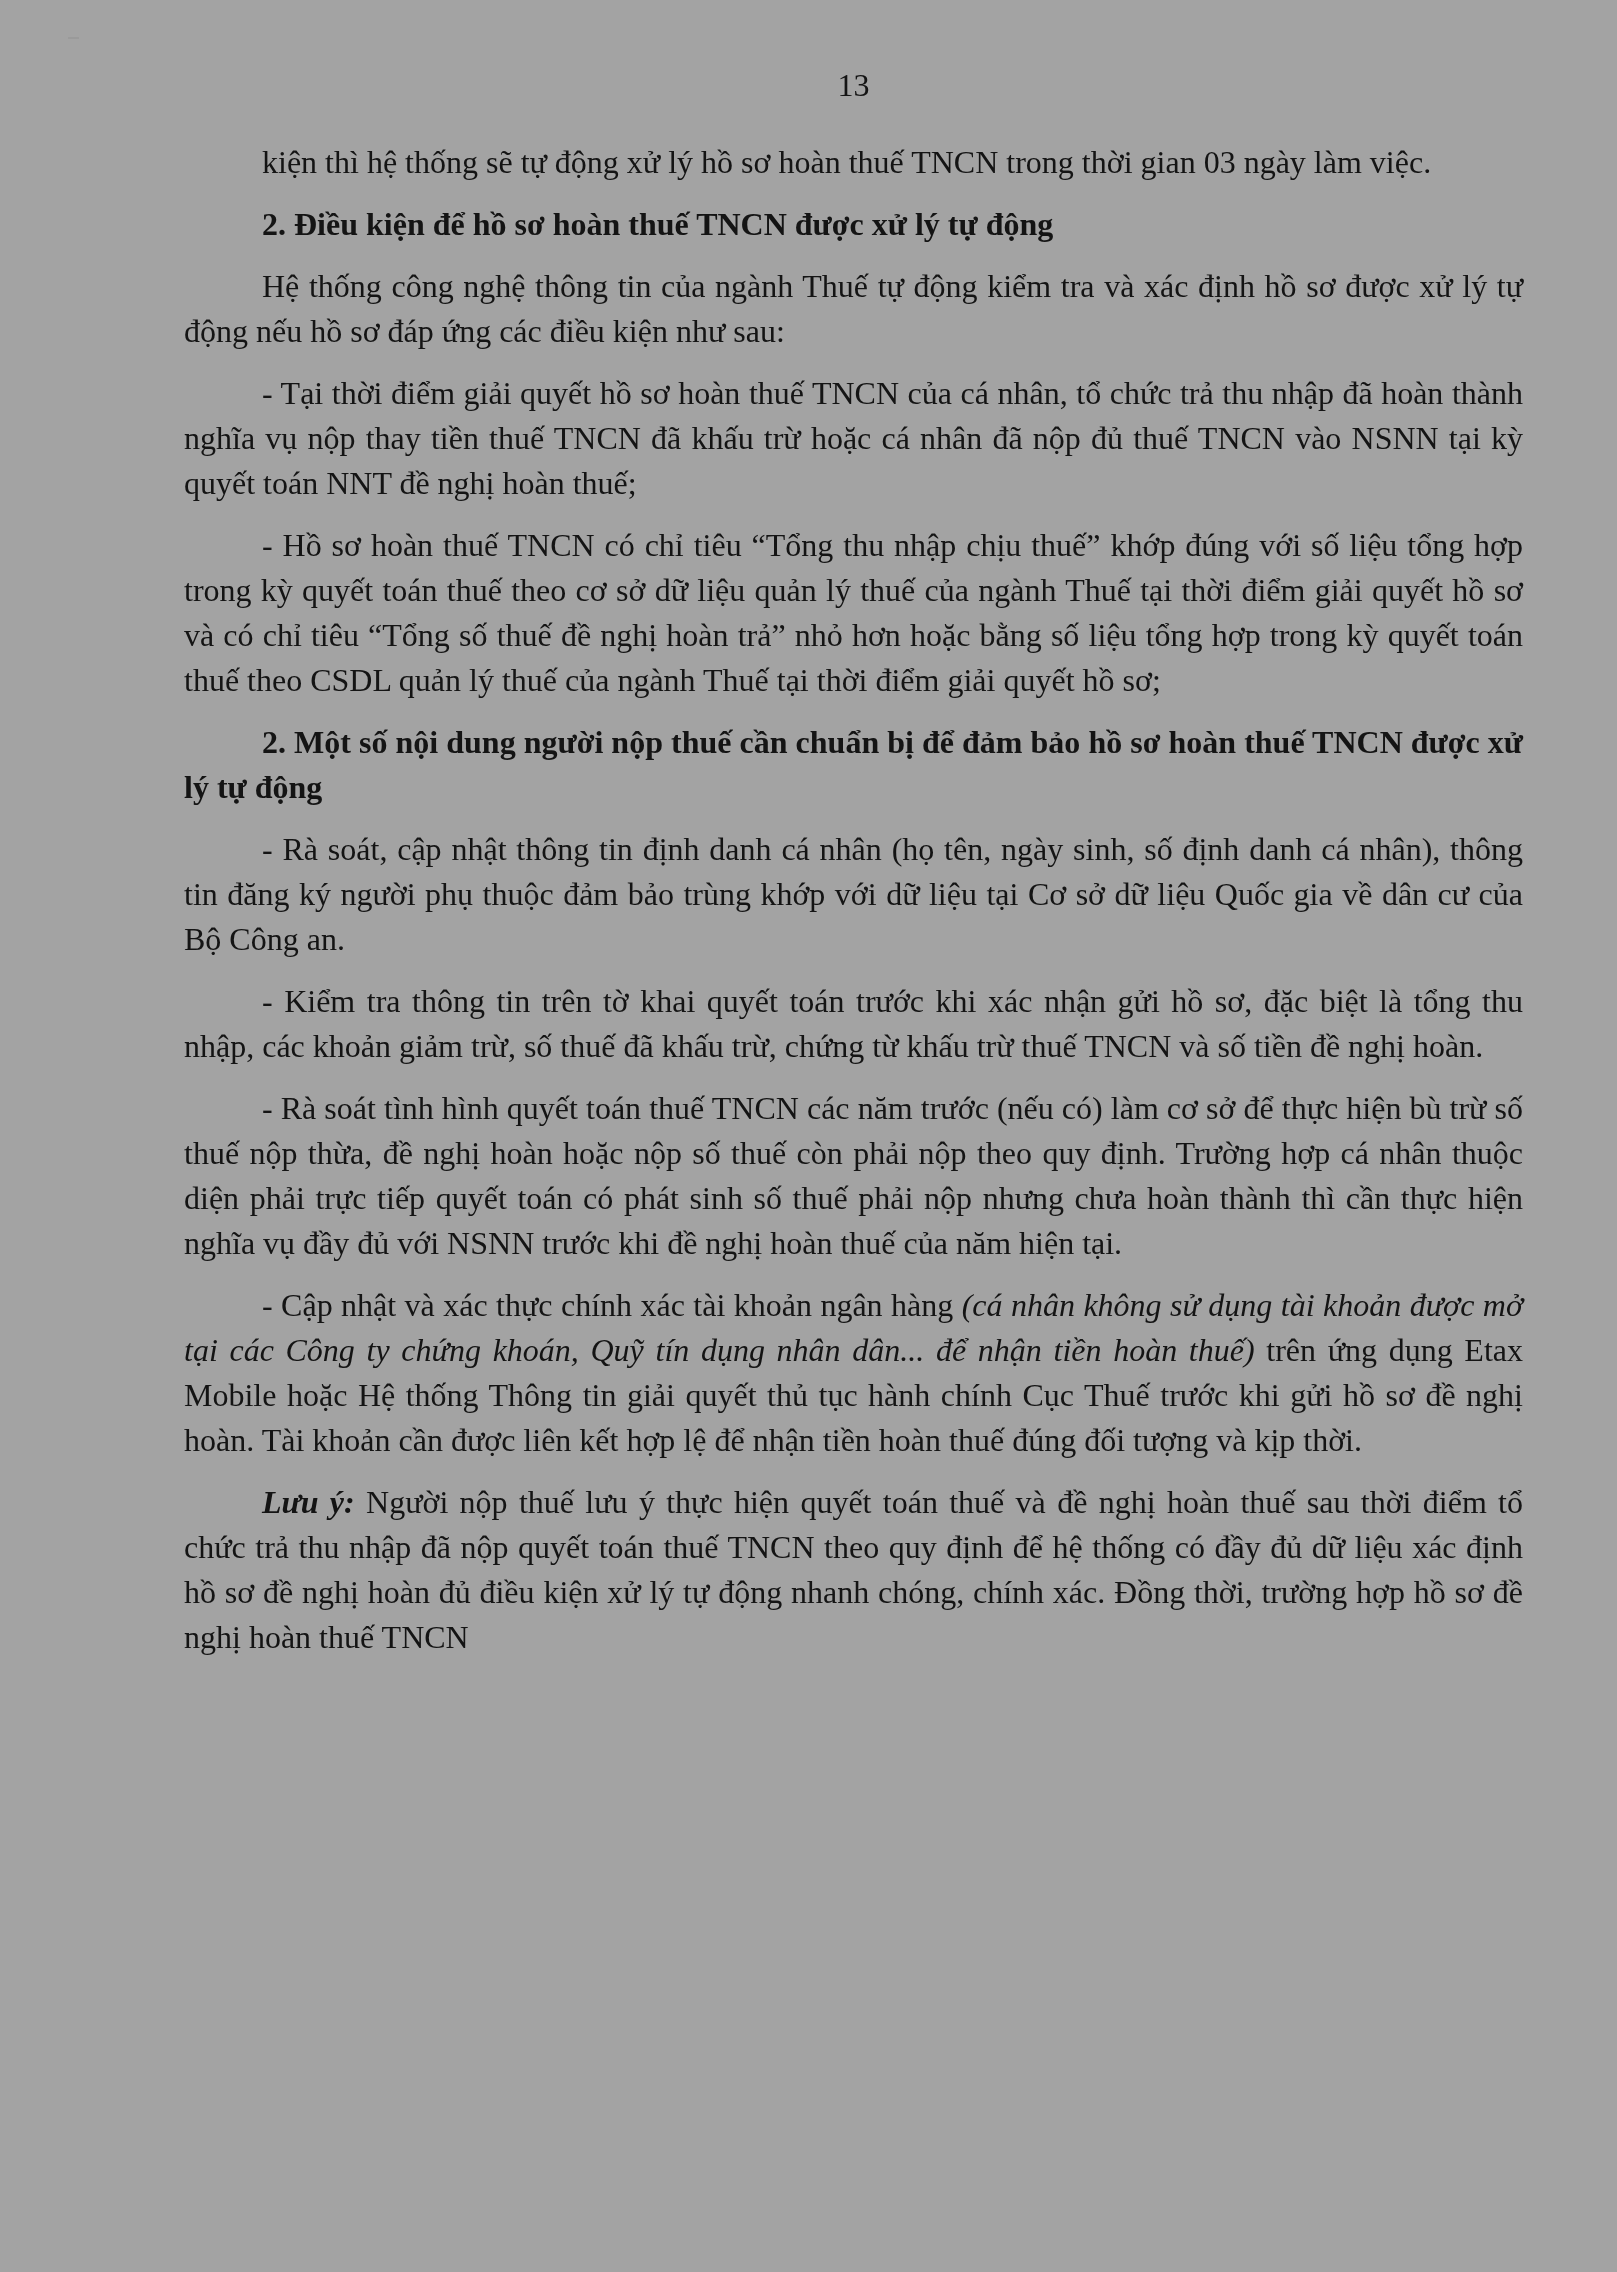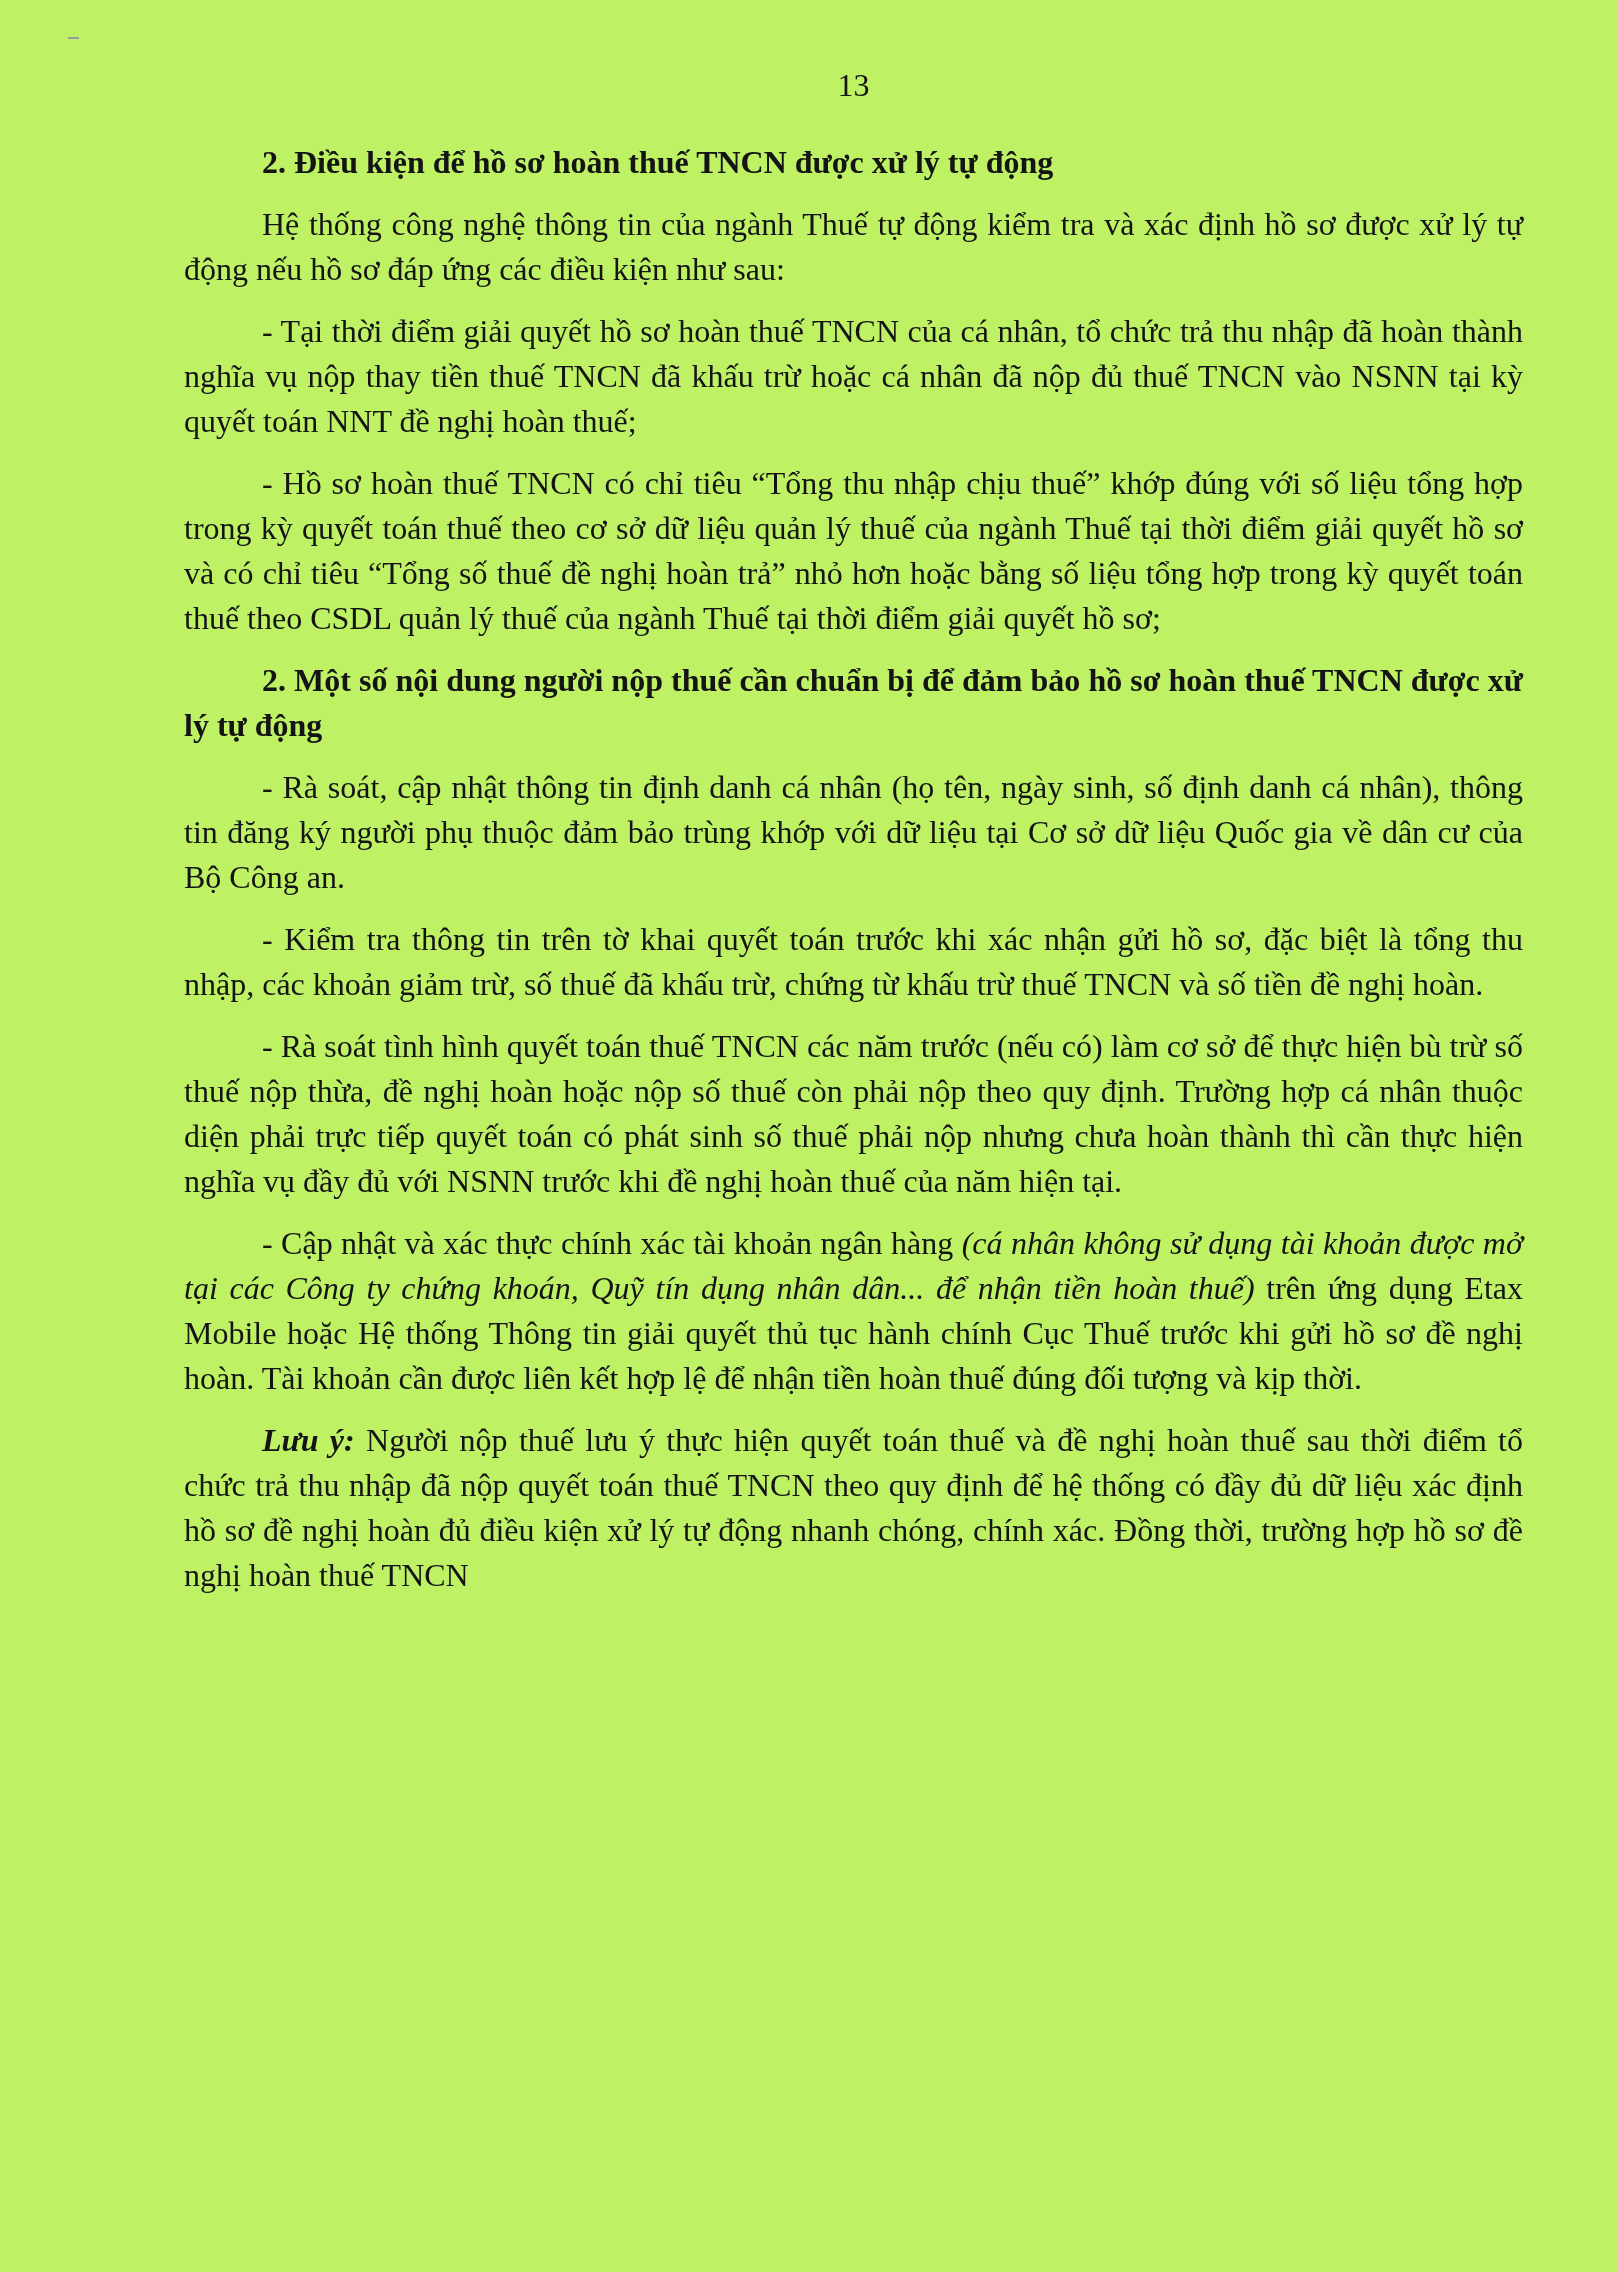--- a/index.html
+++ b/index.html
@@ -5,21 +5,21 @@
   html, body {
     margin: 0;
     padding: 0;
     background: #e8e8e8;
   }
   .page {
     position: relative;
     width: 1618px;
     height: 2273px;
     margin: 0 auto;
-    background: #bef264;
+    background: #a3a3a3;
     box-sizing: border-box;
     padding: 63px 95px 49px 184px;
     font-family: "Liberation Serif", "DejaVu Serif", serif;
     font-size: 32px;
     line-height: 45px;
     color: #141414;
     overflow: hidden;
   }
   .scan-artifact {
     position: absolute;
@@ -46,20 +46,21 @@
   .bold-italic { font-weight: bold; font-style: italic; }
 </style>
 </head>
 <body>
 
 <div class="page">
   <span class="scan-artifact"></span>
 
   <p class="page-number">13</p>
 
+  <p>kiện thì hệ thống sẽ tự động xử lý hồ sơ hoàn thuế TNCN trong thời gian 03 ngày làm việc.</p>
 
   <p class="heading">2. Điều kiện để hồ sơ hoàn thuế TNCN được xử lý tự động</p>
 
   <p>Hệ thống công nghệ thông tin của ngành Thuế tự động kiểm tra và xác định hồ sơ được xử lý tự động nếu hồ sơ đáp ứng các điều kiện như sau:</p>
 
   <p>- Tại thời điểm giải quyết hồ sơ hoàn thuế TNCN của cá nhân, tổ chức trả thu nhập đã hoàn thành nghĩa vụ nộp thay tiền thuế TNCN đã khấu trừ hoặc cá nhân đã nộp đủ thuế TNCN vào NSNN tại kỳ quyết toán NNT đề nghị hoàn thuế;</p>
 
   <p>- Hồ sơ hoàn thuế TNCN có chỉ tiêu “Tổng thu nhập chịu thuế” khớp đúng với số liệu tổng hợp trong kỳ quyết toán thuế theo cơ sở dữ liệu quản lý thuế của ngành Thuế tại thời điểm giải quyết hồ sơ và có chỉ tiêu “Tổng số thuế đề nghị hoàn trả” nhỏ hơn hoặc bằng số liệu tổng hợp trong kỳ quyết toán thuế theo CSDL quản lý thuế của ngành Thuế tại thời điểm giải quyết hồ sơ;</p>
 
 

